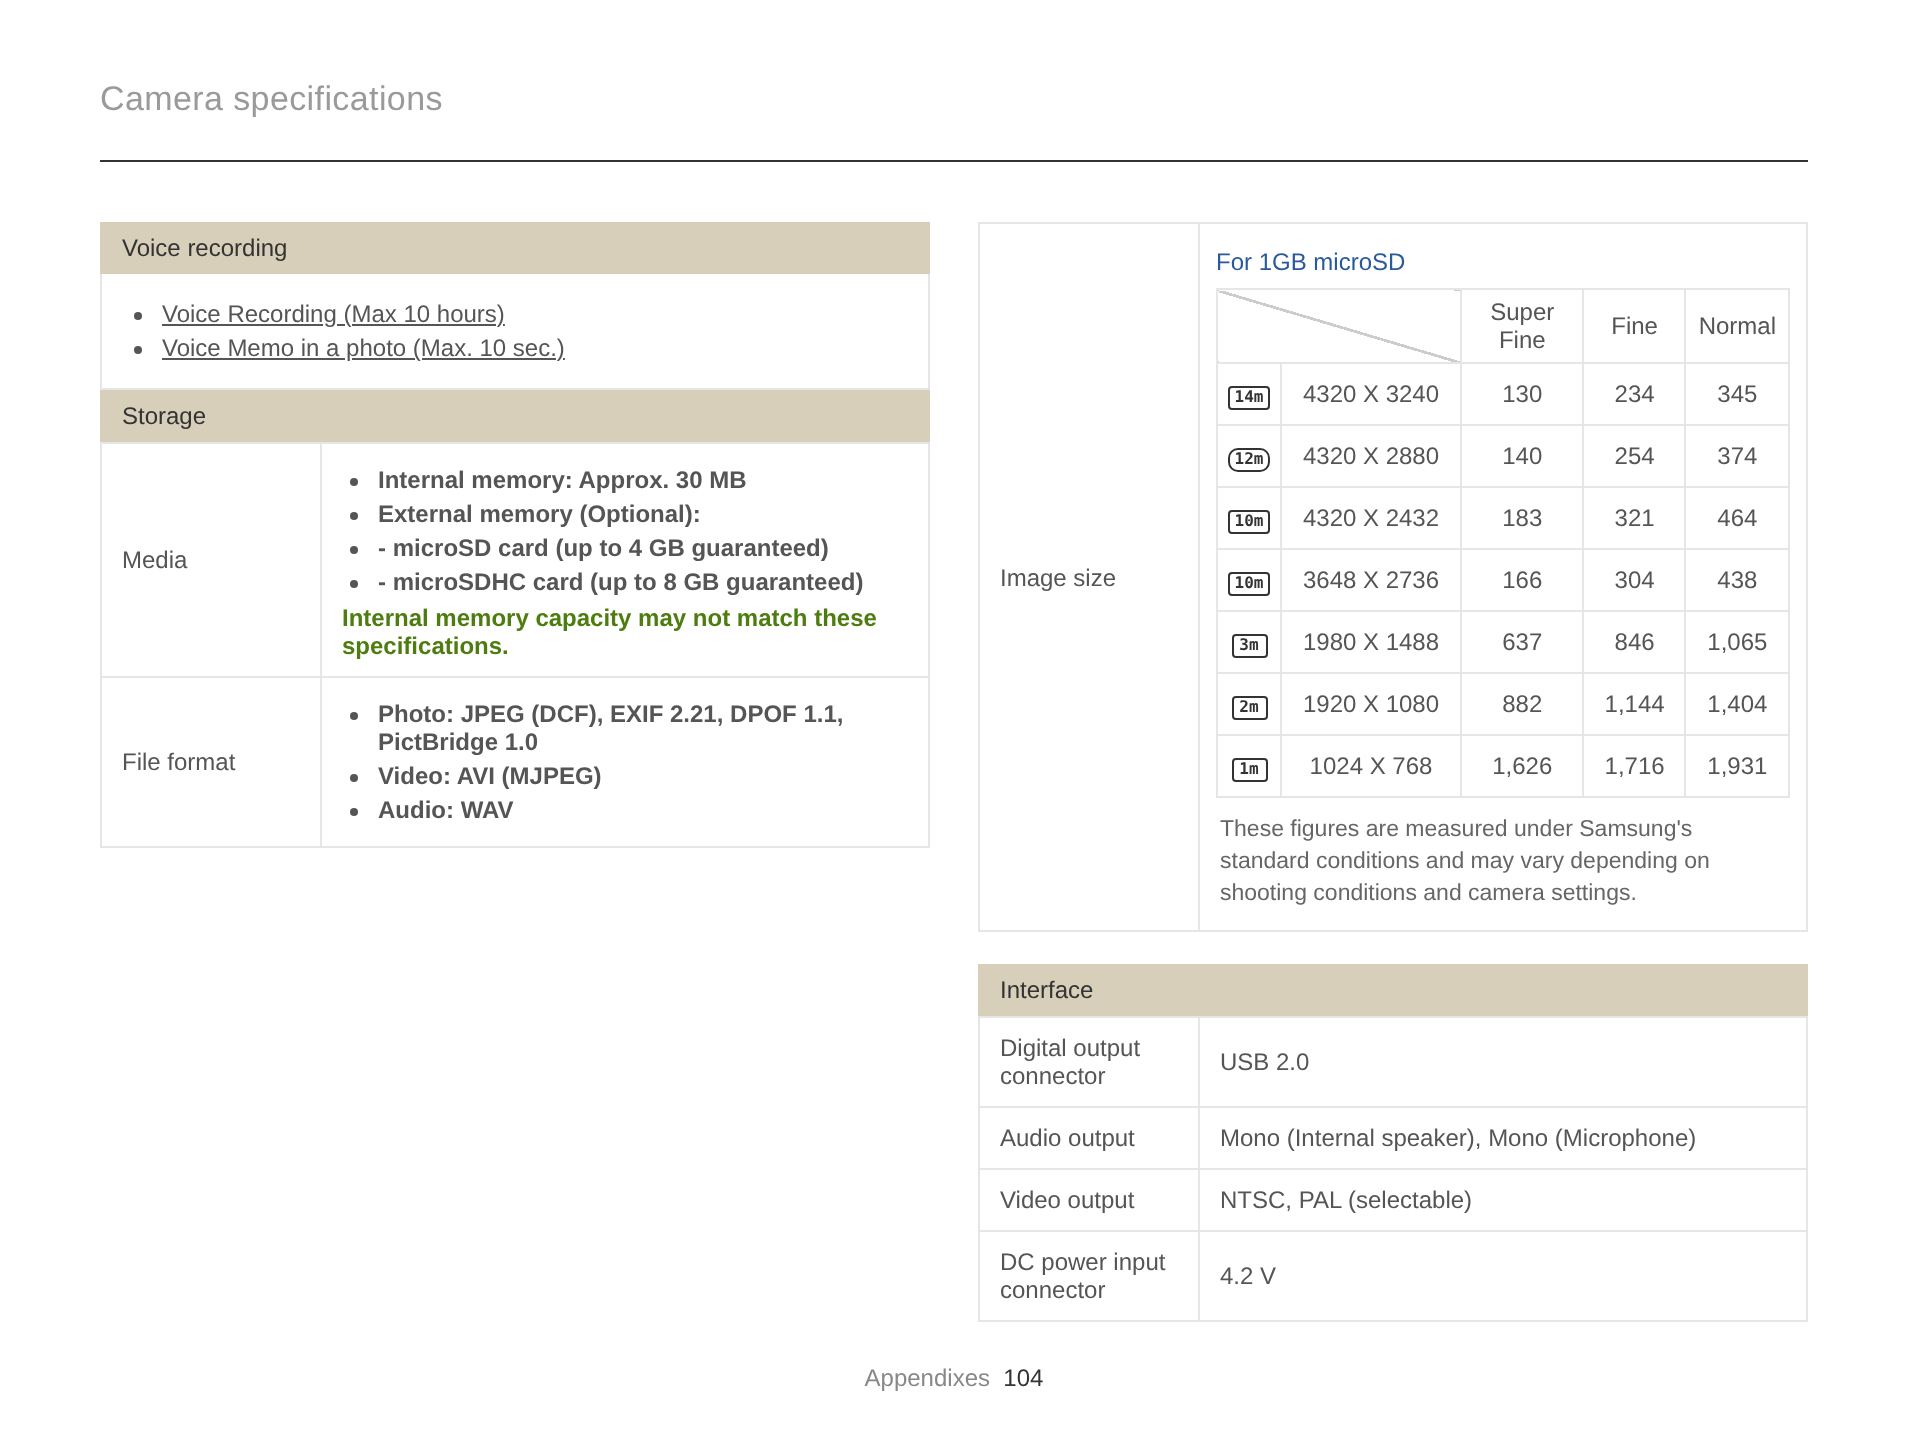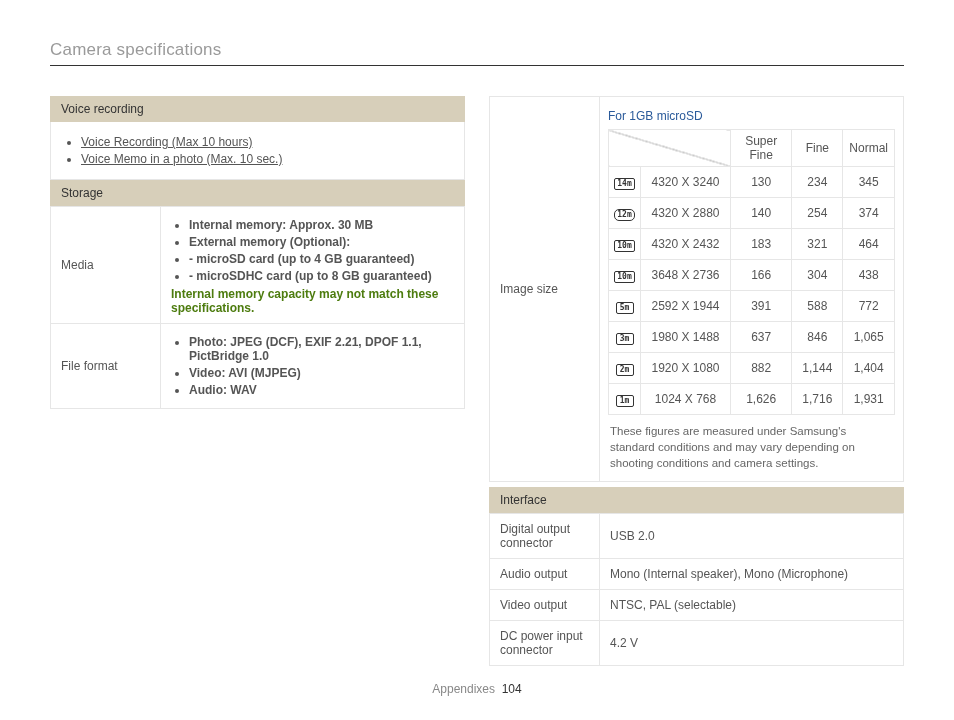--- a/index.html
+++ b/index.html
@@ -11,21 +11,21 @@
     font-size: 12px;
     color: #555;
     position: relative;
     padding: 40px 50px 30px 50px;
   }
   .page-title {
     font-size: 17px;
     font-weight: 300;
     color: #9a9a9a;
     border-bottom: 1px solid #333;
-    padding-bottom: 5px;
+    padding-bottom: 20px;
     margin-bottom: 30px;
     font-family: "Helvetica Neue", Arial, sans-serif;
     letter-spacing: 0.2px;
   }
   .columns { display: flex; gap: 24px; }
   .col { flex: 1; }
   .section-header {
     background: #d7cfba;
     color: #333;
     font-size: 12px;
@@ -186,27 +186,20 @@
               <td>464</td>
             </tr>
             <tr>
               <td class="icon-cell"><span class="img-icon">10m</span></td>
               <td class="res">3648 X 2736</td>
               <td>166</td>
               <td>304</td>
               <td>438</td>
             </tr>
             <tr>
-              <td class="icon-cell"><span class="img-icon">5m</span></td>
-              <td class="res">2592 X 1944</td>
-              <td>391</td>
-              <td>588</td>
-              <td>772</td>
-            </tr>
-            <tr>
               <td class="icon-cell"><span class="img-icon">3m</span></td>
               <td class="res">1980 X 1488</td>
               <td>637</td>
               <td>846</td>
               <td>1,065</td>
             </tr>
             <tr>
               <td class="icon-cell"><span class="img-icon">2m</span></td>
               <td class="res">1920 X 1080</td>
               <td>882</td>
@@ -221,21 +214,21 @@
               <td>1,931</td>
             </tr>
           </tbody>
               </table>
           <div class="footnote">These figures are measured under Samsung's standard conditions and may vary depending on shooting conditions and camera settings.</div>
         </td>
       </tr>
     </tbody>
       </table>
 
-    <div class="section-header" style="margin-top:5px">Interface</div>
+    <div class="section-header" style="margin-top:16px">Interface</div>
     <table class="spec">
       <tbody>
           <tr>
         <td class="label">Digital output connector</td>
         <td>USB 2.0</td>
       </tr>
       <tr>
         <td class="label">Audio output</td>
         <td>Mono (Internal speaker), Mono (Microphone)</td>
       </tr>

